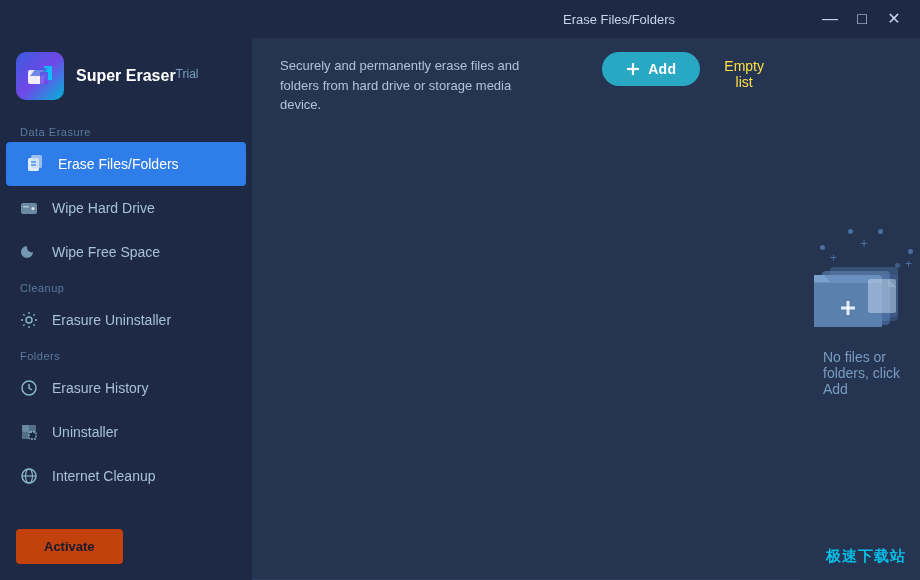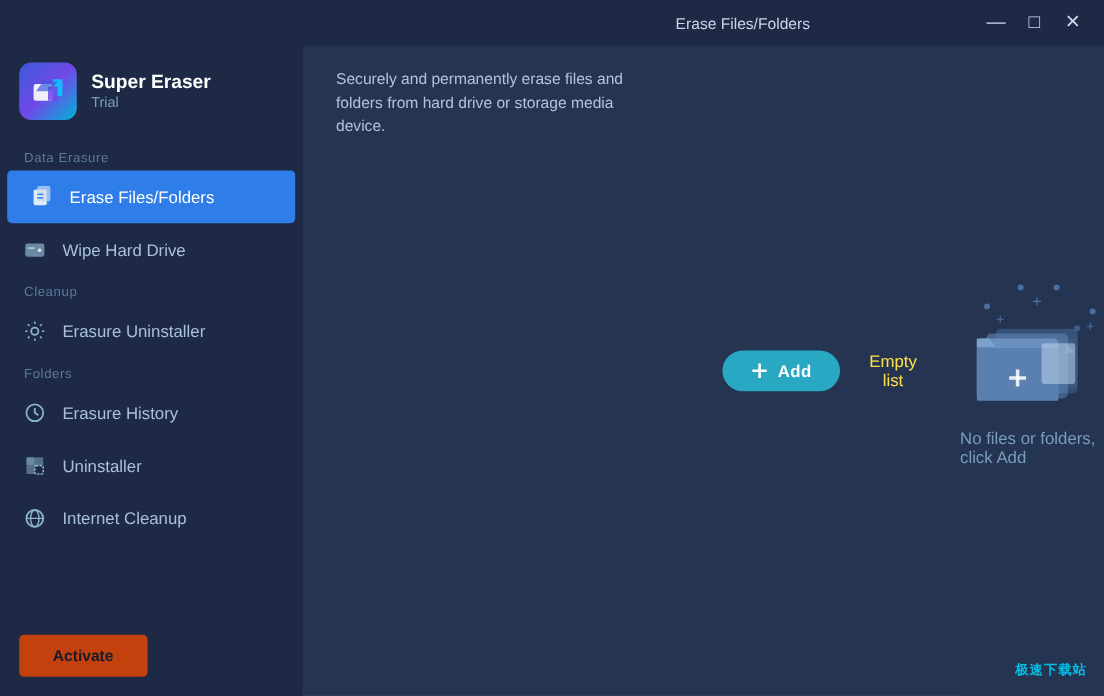--- a/index.html
+++ b/index.html
@@ -71,21 +71,21 @@
       width: 48px;
       height: 48px;
       background: linear-gradient(135deg, #3b5bdb 0%, #7048e8 50%, #00b4d8 100%);
       border-radius: 10px;
       display: flex;
       align-items: center;
       justify-content: center;
       font-size: 22px;
       flex-shrink: 0;
     }
-    .app-name-block { display: flex; flex-direction: column; }
+    .app-name-block { display: flex; flex-direction: row; }
     .app-name {
       color: #fff;
       font-size: 16px;
       font-weight: 700;
     }
     .app-trial {
       color: #7a9cc0;
       font-size: 12px;
     }
 
@@ -150,21 +150,21 @@
       padding: 18px 28px 14px 28px;
       border-bottom: 1px solid #2e4060;
     }
     .content-description {
       color: #b0c4d8;
       font-size: 13px;
       line-height: 1.5;
     }
     .content-toolbar {
       display: flex;
-      align-items: center;
+      align-items: flex-start;
       gap: 16px;
       padding: 14px 28px;
       border-bottom: 1px solid #2e4060;
     }
     .add-btn {
       display: flex;
       align-items: center;
       gap: 8px;
       background: #29a8c4;
       color: #fff;
@@ -220,29 +220,30 @@
     .folder-stack {
       position: absolute;
       bottom: 0;
       left: 50%;
       transform: translateX(-50%);
     }
 
     .empty-text {
       color: #7a9cc0;
       font-size: 14px;
+      margin-left: 23px;
     }
 
     
     .watermark {
       position: absolute;
       bottom: 14px;
       right: 14px;
       color: #00d4ff;
-      font-size: 11px;
+      font-size: 15px;
       font-weight: 700;
       opacity: 0.85;
       letter-spacing: 1px;
     }
   </style>
 </head>
 <body>
 
 <div class="title-bar">
   <div class="title-bar-spacer"></div>
@@ -291,20 +292,28 @@
       <span class="item-icon">
         <svg width="20" height="20" viewBox="0 0 20 20" fill="none">
           <rect x="2" y="5" width="16" height="11" rx="2" fill="#8ab4cc" opacity="0.7"></rect>
           <ellipse cx="14" cy="10.5" rx="1.5" ry="1.5" fill="#fff" opacity="0.8"></ellipse>
           <rect x="4" y="8" width="6" height="1.5" rx="0.75" fill="#fff" opacity="0.5"></rect>
         </svg>
       </span>
       <span>Wipe Hard Drive</span>
     </div>
 
+    <div class="sidebar-item">
+      <span class="item-icon">
+        <svg width="20" height="20" viewBox="0 0 20 20" fill="none">
+          <path d="M14 10a6 6 0 1 1-6-6 5 5 0 0 0 6 6z" fill="#8ab4cc" opacity="0.8"></path>
+        </svg>
+      </span>
+      <span>Wipe Free Space</span>
+    </div>
 
     <div class="section-label">Cleanup</div>
 
     <div class="sidebar-item">
       <span class="item-icon">
         <svg width="20" height="20" viewBox="0 0 20 20" fill="none">
           <circle cx="10" cy="10" r="3" stroke="#8ab4cc" stroke-width="1.5" fill="none"></circle>
           <path d="M10 2v2M10 16v2M2 10h2M16 10h2M4.22 4.22l1.42 1.42M14.36 14.36l1.42 1.42M4.22 15.78l1.42-1.42M14.36 5.64l1.42-1.42" stroke="#8ab4cc" stroke-width="1.3"></path>
         </svg>
       </span>

